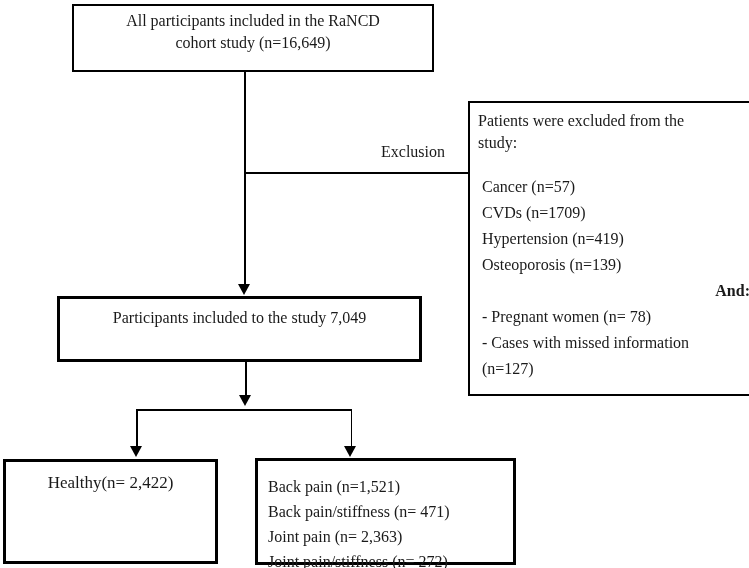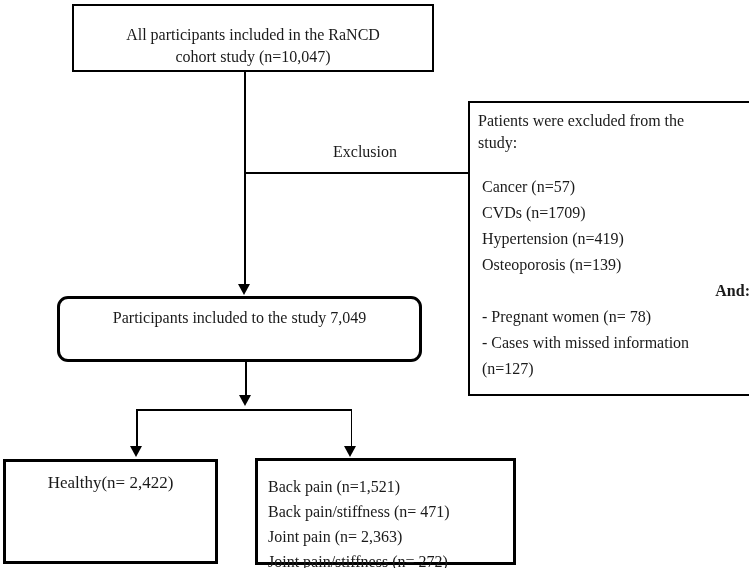--- a/index.html
+++ b/index.html
@@ -49,47 +49,47 @@
   .excl-header { margin: 0 0 22px 0; }
   .excl-line { margin: 4px; }
   .bold { font-weight: bold; text-align: right; }
   .pain-lines { line-height: 25px; }
 </style>
 </head>
 <body>
 
 <div id="canvas">
 
-  <div class="box center-text" style="left:72px; top:4px; width:362px; height:68px; padding-top:18px;">
+  <div class="box center-text" style="left:72px; top:4px; width:362px; height:68px; padding-top:4px;">
     <div>All participants included in the RaNCD</div>
-    <div>cohort study (n=10,047)</div>
+    <div>cohort study (n=16,649)</div>
   </div>
 
   <div class="line-v" style="left:244px; top:72px; height:213px;"></div>
   <div class="arrow-down" style="left:238px; top:284px;"></div>
 
   <div class="line-h" style="left:245px; top:172px; width:223px;"></div>
-  <div class="label" style="left:285px; top:142px; width:160px;">Exclusion</div>
+  <div class="label" style="left:285px; top:142px; width:160px;text-align:right;">Exclusion</div>
 
   <div class="box" style="left:468px; top:101px; width:296px; height:295px; padding:7px 8px;">
     <div class="excl-header">
       <div>Patients were excluded from the</div>
       <div>study:</div>
     </div>
     <div class="excl-line">Cancer (n=57)</div>
     <div class="excl-line">CVDs (n=1709)</div>
     <div class="excl-line">Hypertension (n=419)</div>
     <div class="excl-line">Osteoporosis (n=139)</div>
     <div class="excl-line bold">And:</div>
     <div class="excl-line">- Pregnant women (n= 78)</div>
     <div class="excl-line">- Cases with missed information</div>
     <div class="excl-line">(n=127)</div>
   </div>
 
-  <div class="box thick center-text" style="left:57px; top:296px; width:365px; height:66px; padding-top:8px;border-radius:11px;">
+  <div class="box thick center-text" style="left:57px; top:296px; width:365px; height:66px; padding-top:8px;">
     <div>Participants included to the study 7,049</div>
   </div>
 
   <div class="line-v" style="left:245px; top:362px; height:34px;"></div>
   <div class="arrow-down" style="left:239px; top:395px;"></div>
 
   <div class="line-h" style="left:136px; top:409px; width:216px;"></div>
 
   <div class="line-v" style="left:136px; top:409px; height:38px;"></div>
   <div class="arrow-down" style="left:130px; top:446px;"></div>

